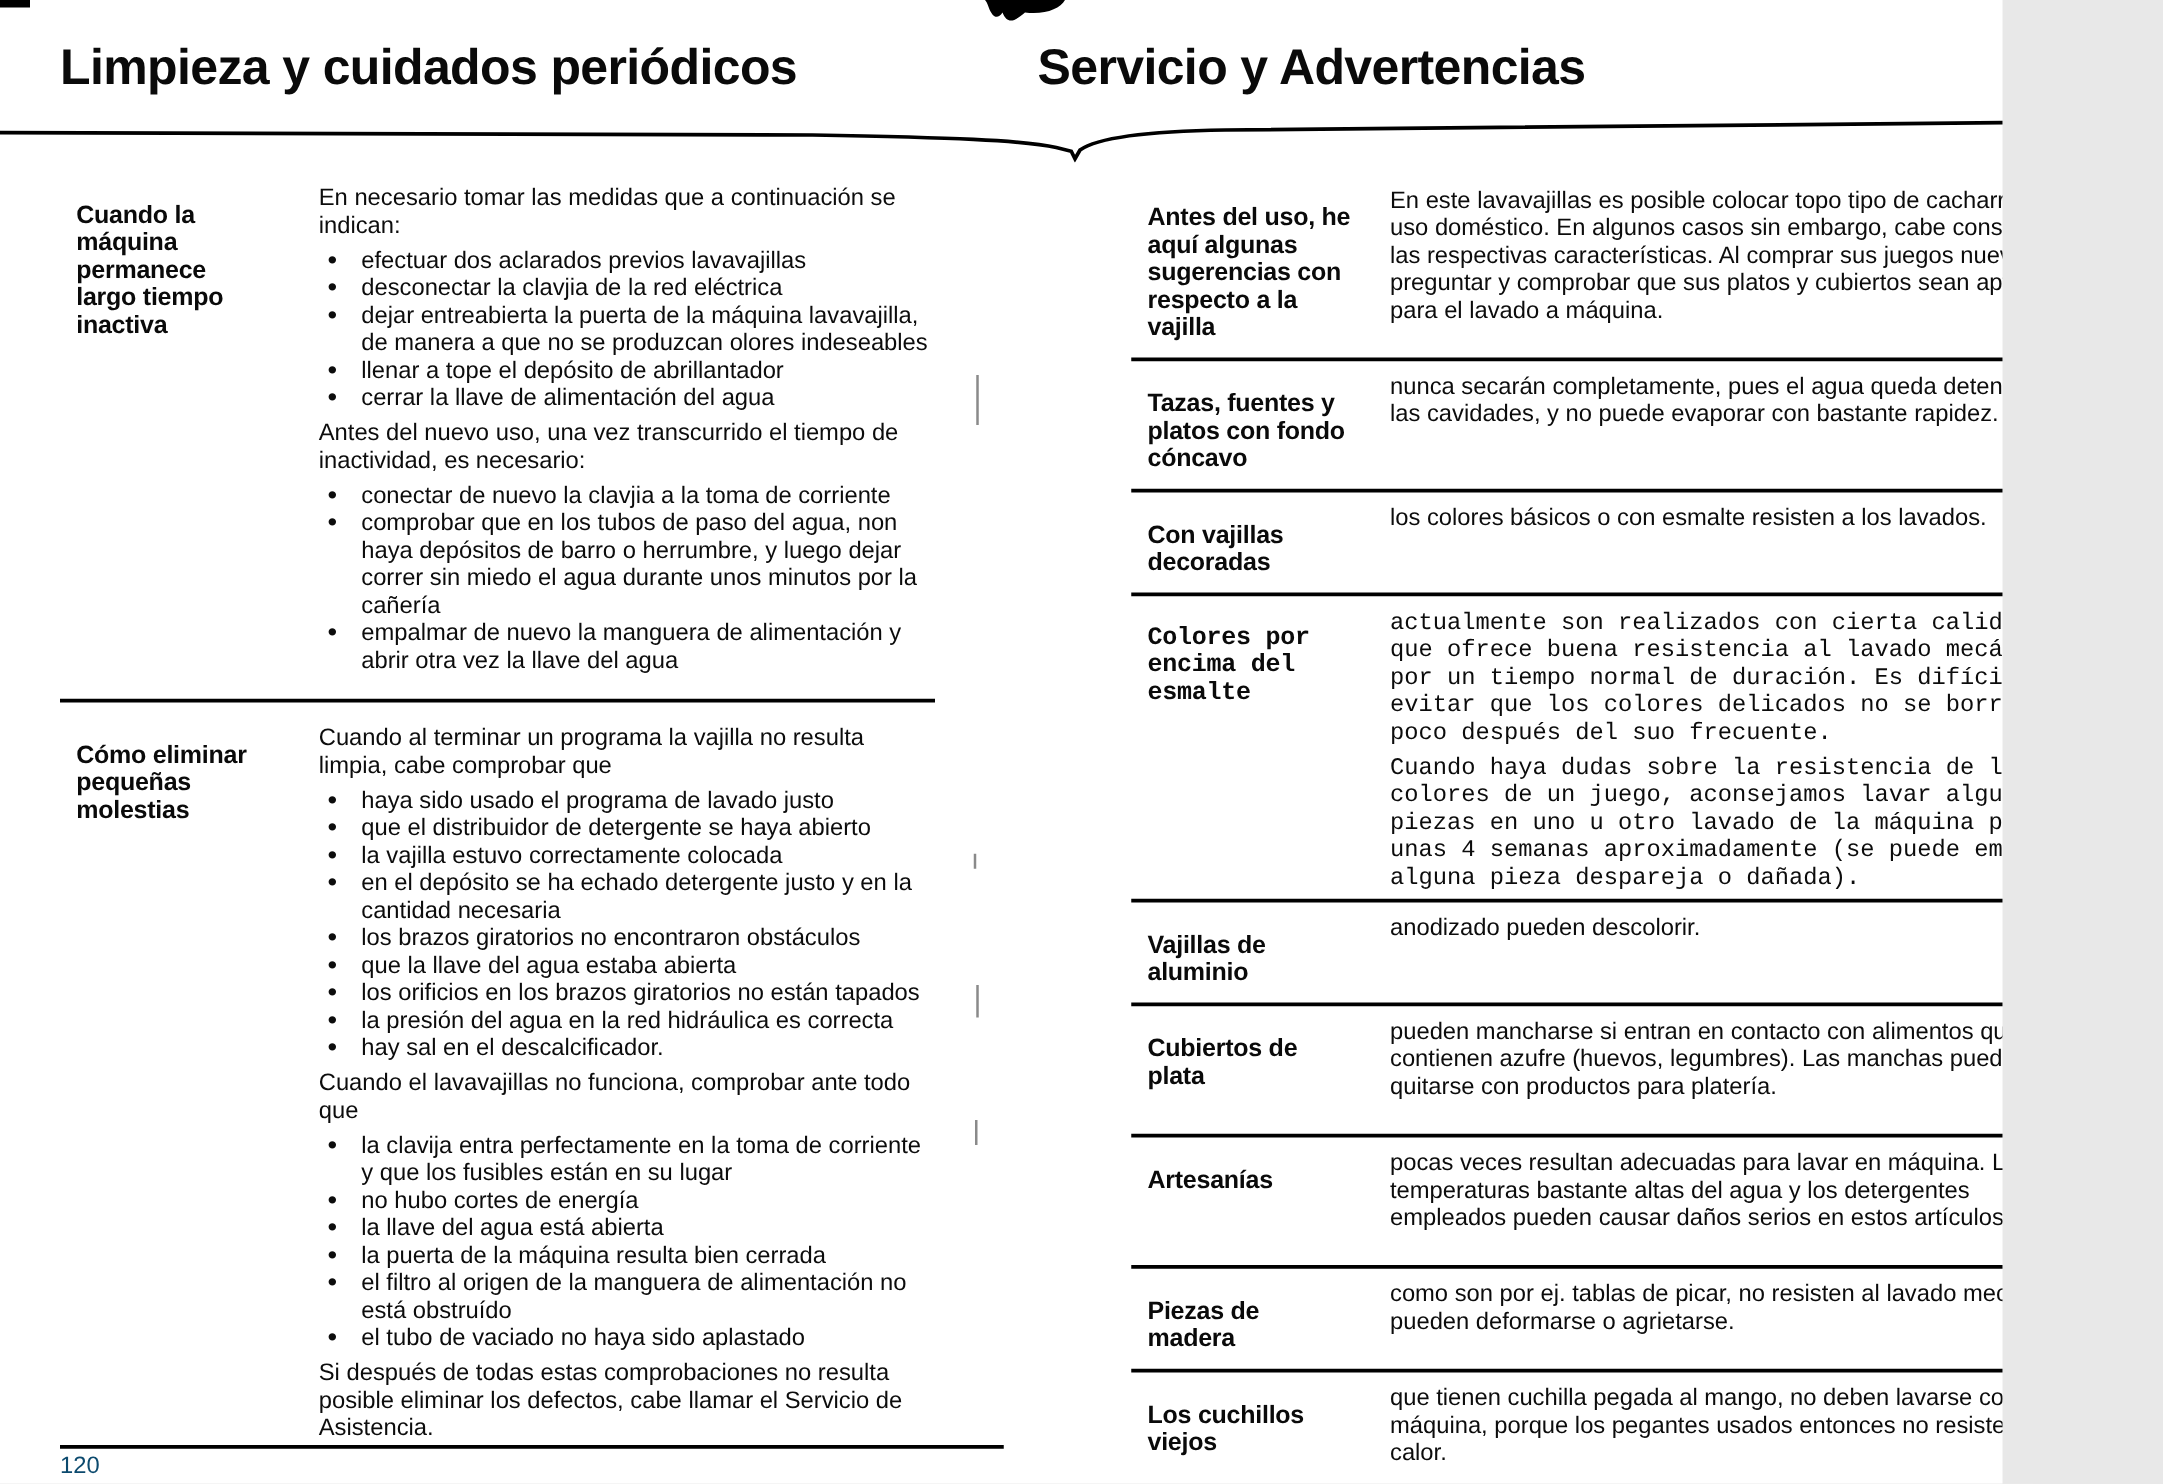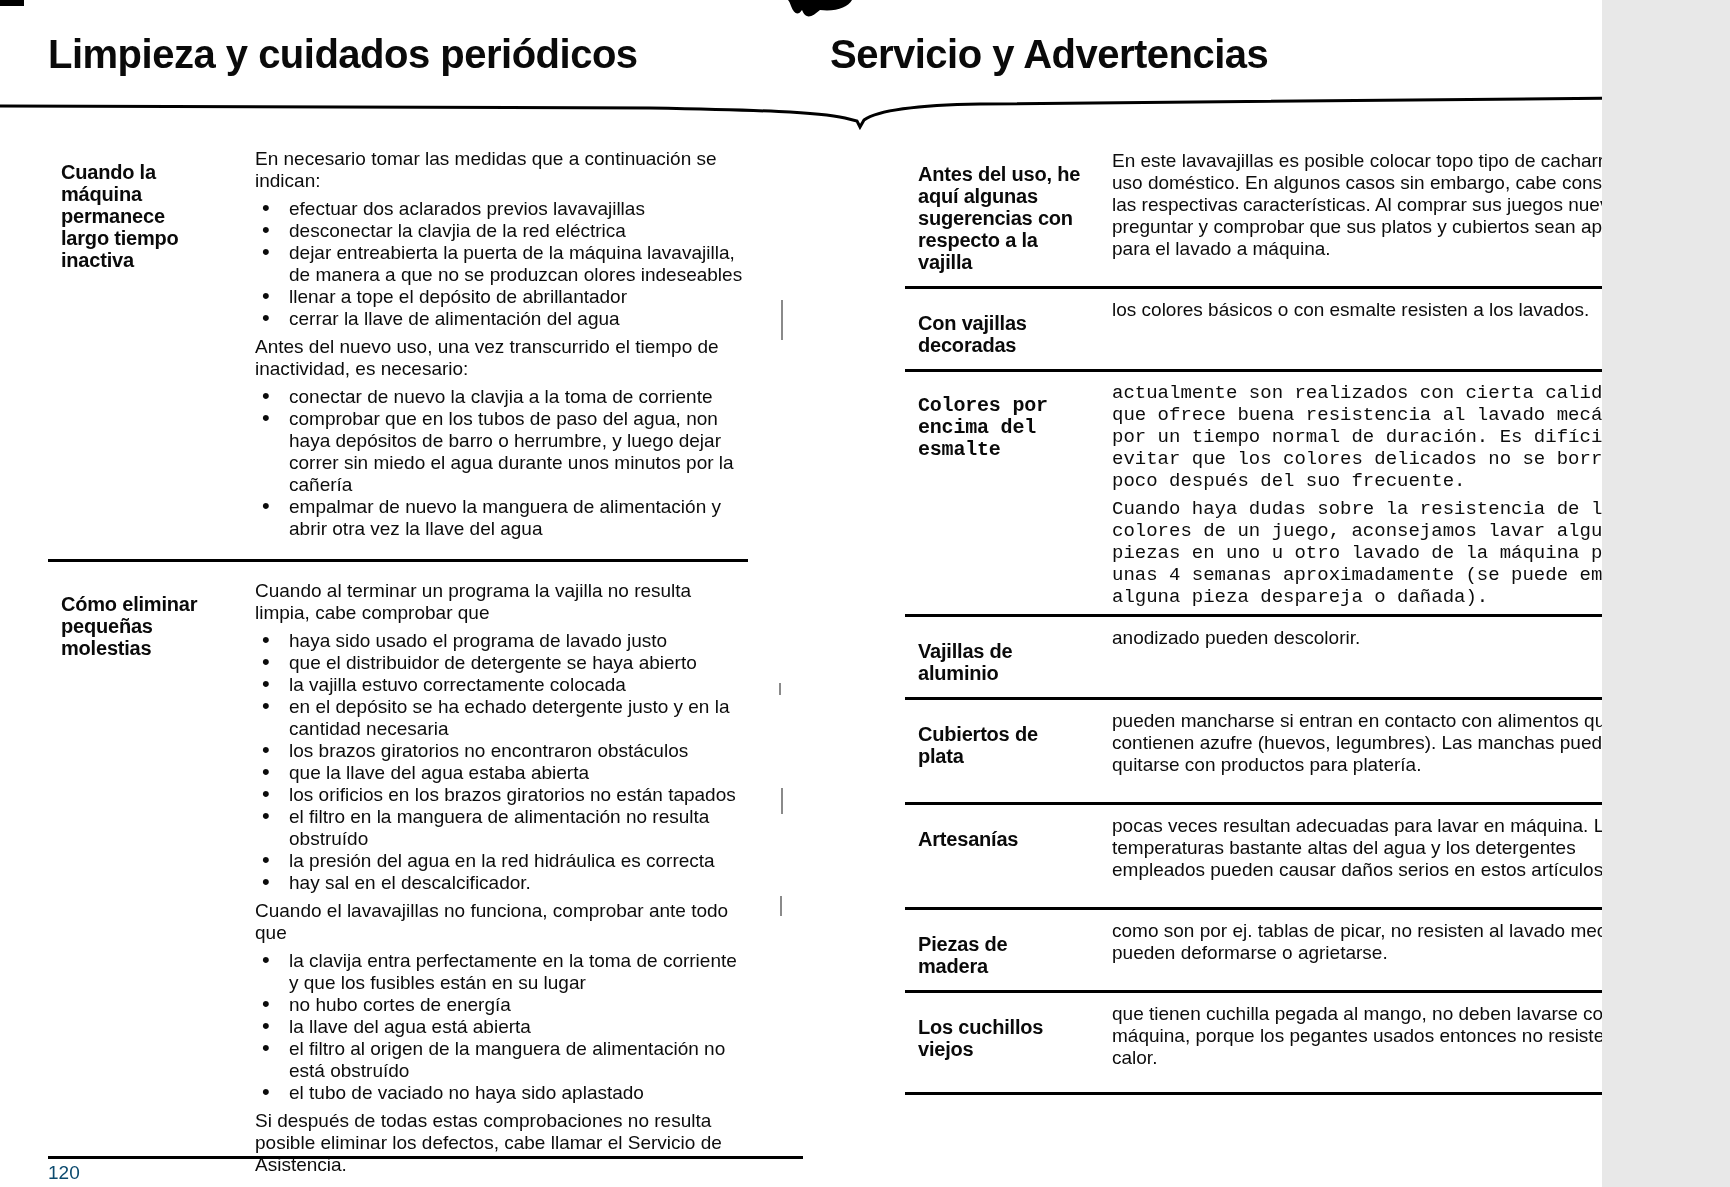--- a/index.html
+++ b/index.html
@@ -91,29 +91,29 @@
       <div class="body">
         <p>Cuando al terminar un programa la vajilla no resulta limpia, cabe comprobar que</p>
         <ul>
             <li>haya sido usado el programa de lavado justo</li>
             <li>que el distribuidor de detergente se haya abierto</li>
             <li>la vajilla estuvo correctamente colocada</li>
             <li>en el depósito se ha echado detergente justo y en la cantidad necesaria</li>
             <li>los brazos giratorios no encontraron obstáculos</li>
             <li>que la llave del agua estaba abierta</li>
             <li>los orificios en los brazos giratorios no están tapados</li>
-            <li>el filtro en la manguera de alimentación no resulta obstruído</li>
             <li>la presión del agua en la red hidráulica es correcta</li>
             <li>hay sal en el descalcificador.</li>
           </ul>
         <p>Cuando el lavavajillas no funciona, comprobar ante todo que</p>
         <ul>
             <li>la clavija entra perfectamente en la toma de corriente y que los fusibles están en su lugar</li>
             <li>no hubo cortes de energía</li>
             <li>la llave del agua está abierta</li>
+            <li>la puerta de la máquina resulta bien cerrada</li>
             <li>el filtro al origen de la manguera de alimentación no está obstruído</li>
             <li>el tubo de vaciado no haya sido aplastado</li>
           </ul>
         <p>Si después de todas estas comprobaciones no resulta posible eliminar los defectos, cabe llamar el Servicio de Asistencia.</p>
       </div>
     </section>
 
   </div>
 
   <div class="rule-left"></div>
@@ -121,20 +121,26 @@
 
   <div class="rp">
 
     <section class="rrow r1">
       <h2 class="colhead">Antes del uso, he aquí algunas sugerencias con respecto a la vajilla</h2>
       <div class="body">
           <p>En este lavavajillas es posible colocar topo tipo de cacharros de uso doméstico. En algunos casos sin embargo, cabe considerar las respectivas características. Al comprar sus juegos nuevos, preguntar y comprobar que sus platos y cubiertos sean aptos para el lavado a máquina.</p>
         </div>
     </section>
 
+    <section class="rrow r2">
+      <h2 class="colhead">Tazas, fuentes y platos con fondo cóncavo</h2>
+      <div class="body">
+          <p>nunca secarán completamente, pues el agua queda detenida en las cavidades, y no puede evaporar con bastante rapidez.</p>
+        </div>
+    </section>
 
     <section class="rrow r3">
       <h2 class="colhead">Con vajillas decoradas</h2>
       <div class="body">
           <p>los colores básicos o con esmalte resisten a los lavados.</p>
         </div>
     </section>
 
     <section class="rrow r4">
       <h2 class="colhead">Colores por encima del esmalte</h2>

